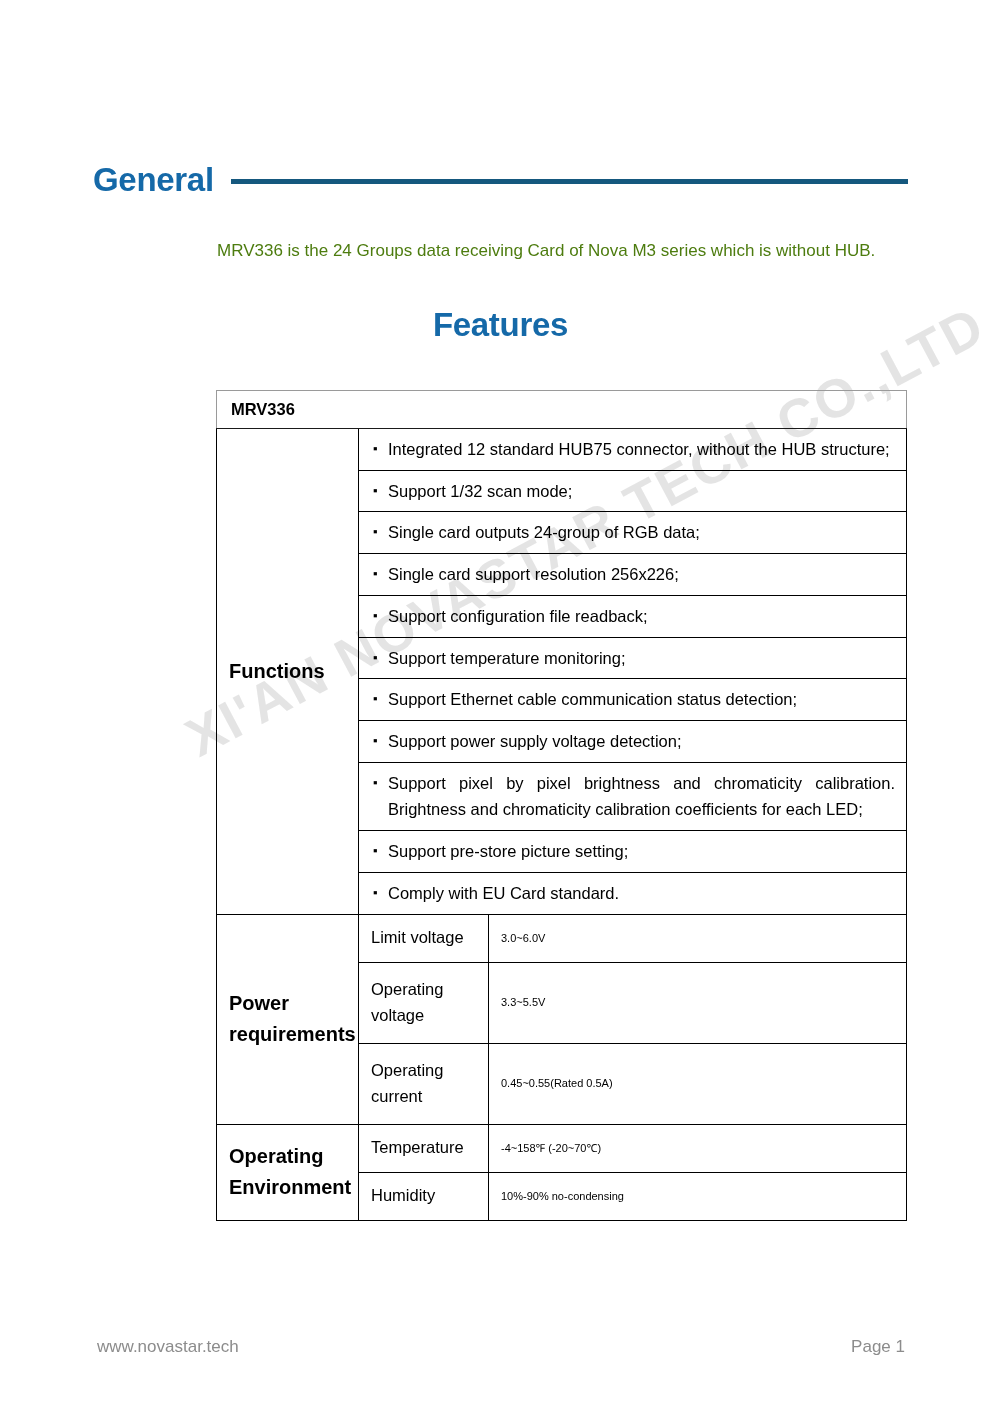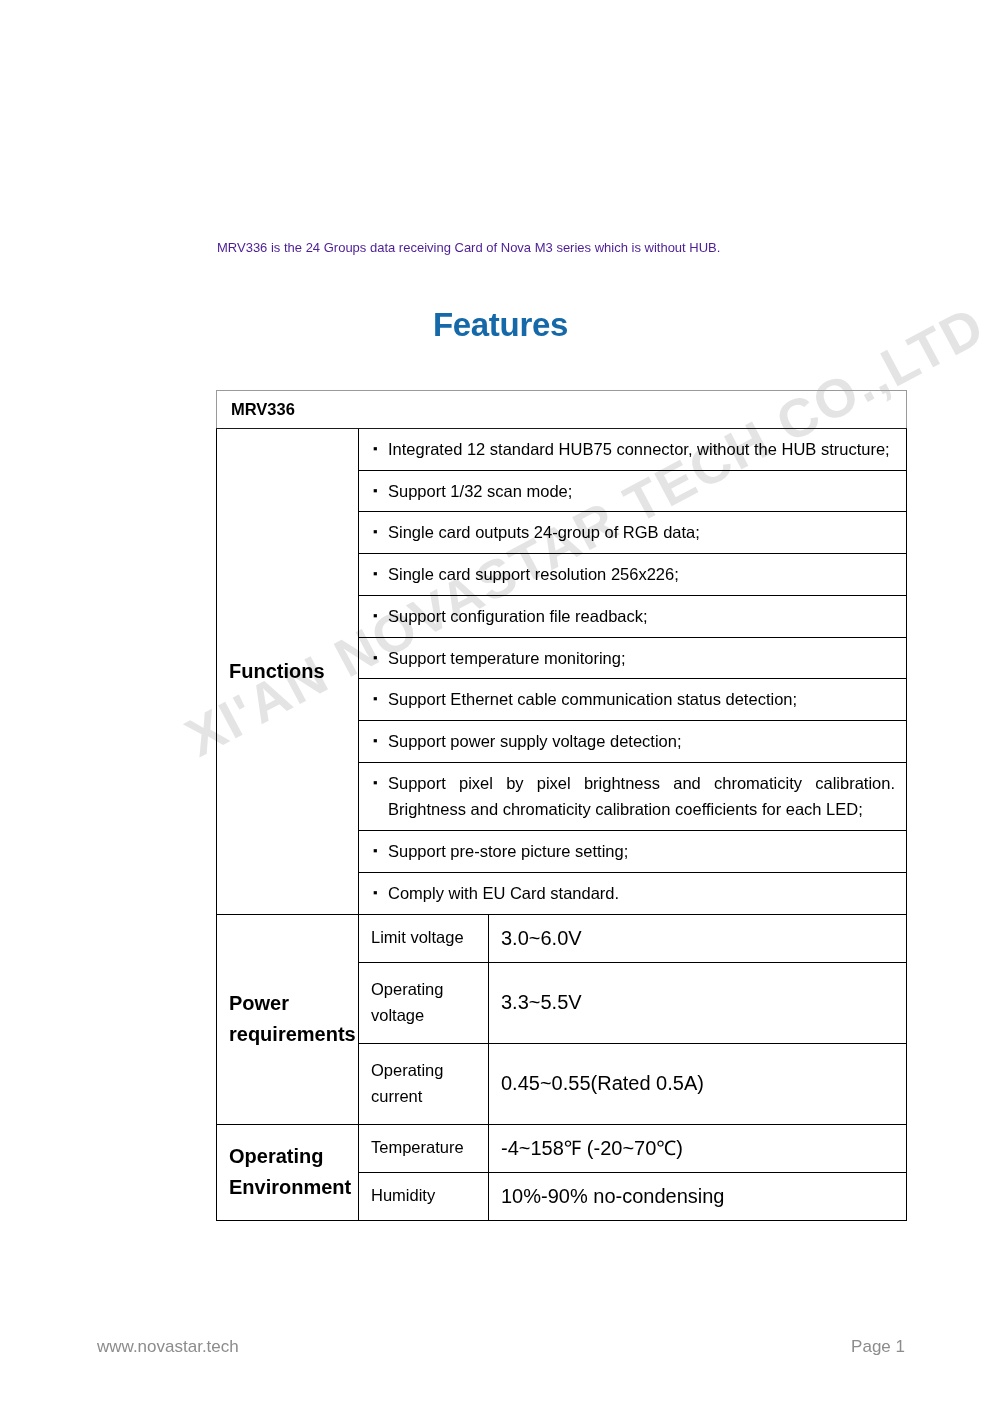--- a/index.html
+++ b/index.html
@@ -82,23 +82,23 @@
     margin-left: 20px;
   }
 
   
   .intro-paragraph {
     position: absolute;
     left: 217px;
     top: 238px;
     width: 700px;
     font-family: "Liberation Sans", sans-serif;
-    font-size: 13px;
+    font-size: 17px;
     line-height: 1.5;
-    color: #4c1d95;
+    color: #4d7c0f;
     z-index: 2;
     white-space: nowrap;
   }
 
   
   .spec-table-wrap {
     position: absolute;
     left: 216px;
     top: 390px;
     width: 690px;
@@ -166,21 +166,21 @@
     text-justify: inter-word;
   }
 
   .param-name {
     padding: 7px 8px 7px 12px !important;
     font-size: 16.5px;
     line-height: 1.55;
   }
   .param-value {
     padding: 7px 8px 7px 12px !important;
-    font-size: 20px;
+    font-size: 11px;
     line-height: 1.55;
   }
 
   .h-tall { height: 66px; }
   .h-mid  { height: 33px; }
 
   
   .footer {
     position: absolute;
     left: 97px;
@@ -196,20 +196,24 @@
 </style>
 </head>
 <body>
 
 <div class="page">
 
   <div class="watermark">
     <div class="watermark-text">XI'AN NOVASTAR TECH CO.,LTD</div>
   </div>
 
+  <div class="section-heading" id="heading-general">
+    <span class="heading-text">General</span>
+    <span class="heading-rule"></span>
+  </div>
 
   <div class="intro-paragraph">MRV336 is the 24 Groups data receiving Card of Nova M3 series which is without HUB.</div>
 
   <div class="section-heading" id="heading-features">
     <span class="heading-text">Features</span>
     <span class="heading-rule"></span>
   </div>
 
   <div class="spec-table-wrap">
     <table class="spec-table">

